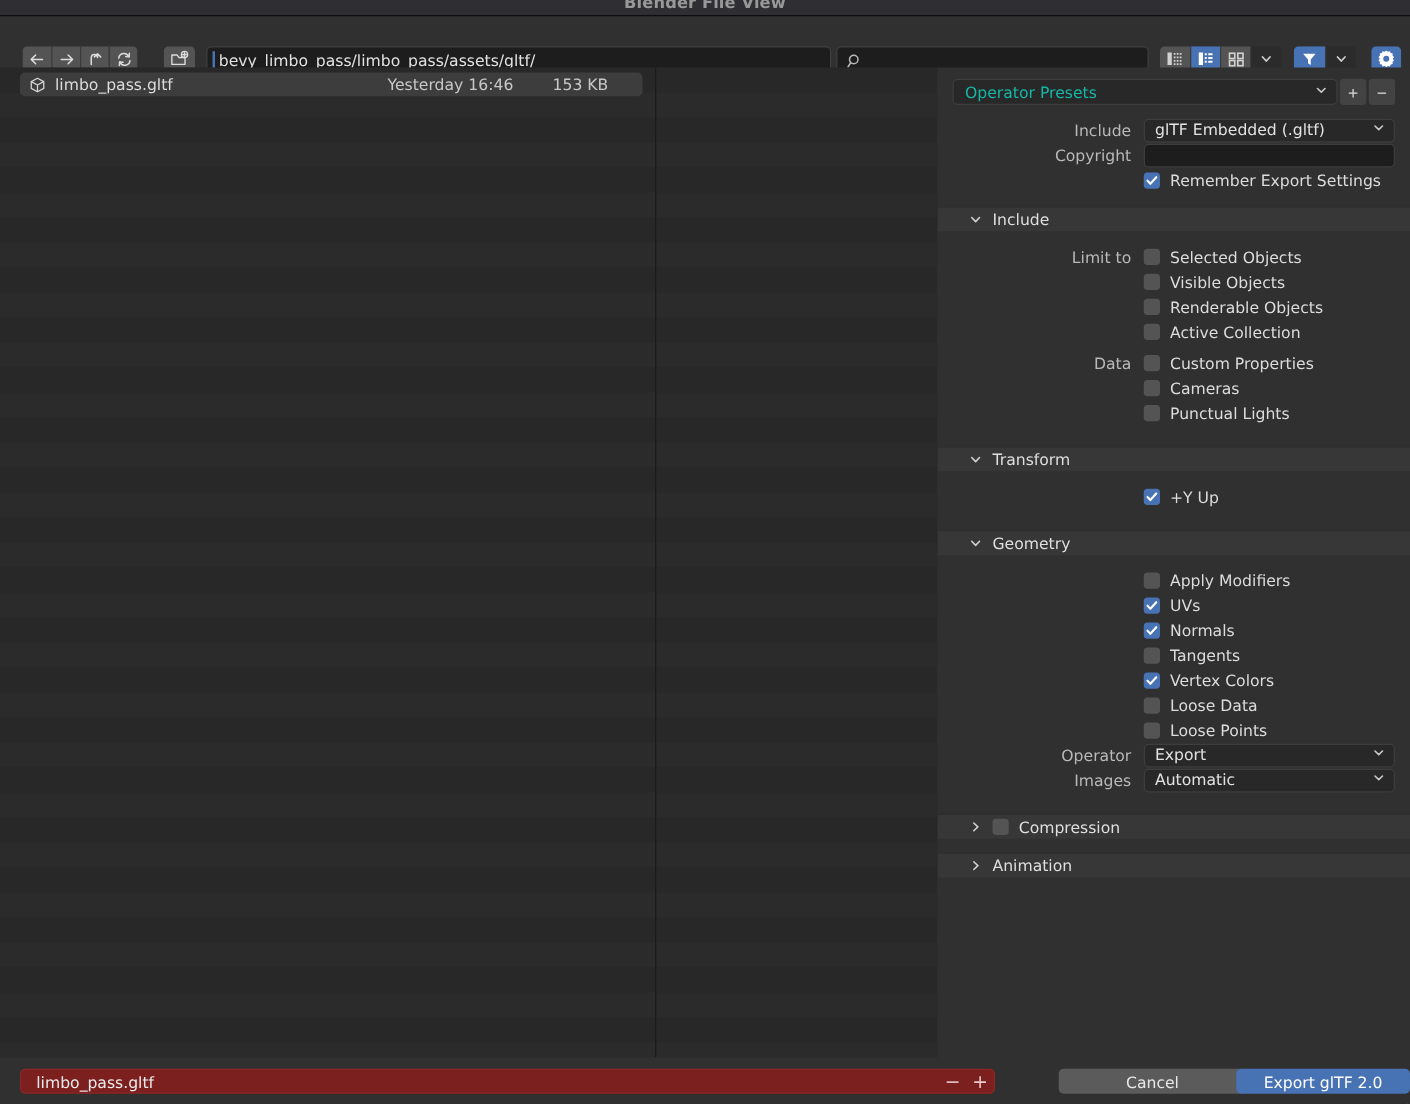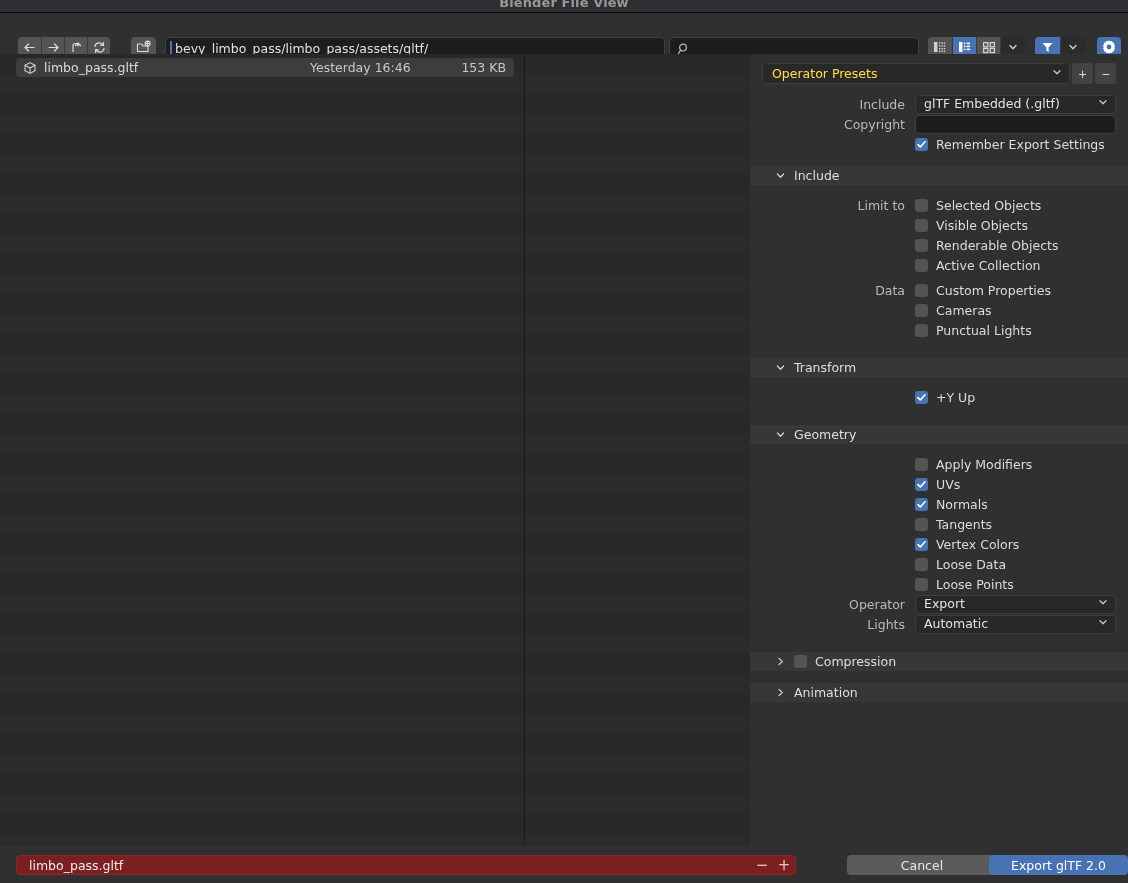--- a/index.html
+++ b/index.html
@@ -84,35 +84,35 @@
     background: #1b1b1b;
   }
   .filerow {
     position: absolute; left: 16px; top: 4px; width: 498px; height: 19px;
     background: #3d3d3d; border-radius: 4px;
     display: flex; align-items: center; cursor: pointer;
   }
   .filerow .fico { margin-left: 7px; margin-right: 7px; display: flex; }
   .filerow .fname { font-size: 12.5px; color: #dcdcdc; flex: 1; }
   .filerow .fdate { font-size: 12.5px; color: #c8c8c8; width: 132px; text-align: left; }
-  .filerow .fsize { font-size: 12.5px; color: #c8c8c8; width: 72px; text-align: right; padding-right: 8px; }
+  .filerow .fsize { font-size: 12.5px; color: #c8c8c8; width: 72px; padding-right: 8px; }
 
   
   .proppane {
     position: absolute; left: 750px; top: 54px; width: 378px; height: 792px;
     background: #303030; overflow: hidden;
   }
   .preset-row {
     position: absolute; left: 12px; top: 9px; width: 354px; height: 21px;
     display: flex;
   }
   .preset-select {
     flex: 1; background: #282828; border: 1px solid #3d3d3d; border-radius: 4px;
     display: flex; align-items: center; padding: 0 6px 0 9px;
-    font-size: 12.5px; color: #fde047; cursor: pointer;
+    font-size: 12.5px; color: #14b8a6; cursor: pointer;
     justify-content: space-between;
   }
   .preset-btn {
     width: 21px; background: #434343; border: none; cursor: pointer;
     display: flex; align-items: center; justify-content: center;
     font-size: 14px; color: #d8d8d8; margin-left: 2px; border-radius: 3px;
   }
 
   .prow {
     position: absolute; left: 0; width: 378px; height: 20px;
@@ -588,21 +588,21 @@
       <div class="prow" style="top: 540px;">
         <span class="plabel">Operator</span>
         <div class="pselect">
           <span>Export</span>
           <span><svg width="12" height="12" viewBox="0 0 12 12">
               <path d="M3 4.8 L6 7.7 L9 4.8" stroke="#c8c8c8" stroke-width="1.3" fill="none" stroke-linecap="round" stroke-linejoin="round"></path>
             </svg></span>
         </div>
       </div>
       <div class="prow" style="top: 560px;">
-        <span class="plabel">Lights</span>
+        <span class="plabel">Images</span>
         <div class="pselect">
           <span>Automatic</span>
           <span><svg width="12" height="12" viewBox="0 0 12 12">
               <path d="M3 4.8 L6 7.7 L9 4.8" stroke="#c8c8c8" stroke-width="1.3" fill="none" stroke-linecap="round" stroke-linejoin="round"></path>
             </svg></span>
         </div>
       </div>
       <div class="sechead" style="top: 597px;">
         <span class="chev">
           <svg width="11" height="11" viewBox="0 0 11 11">

